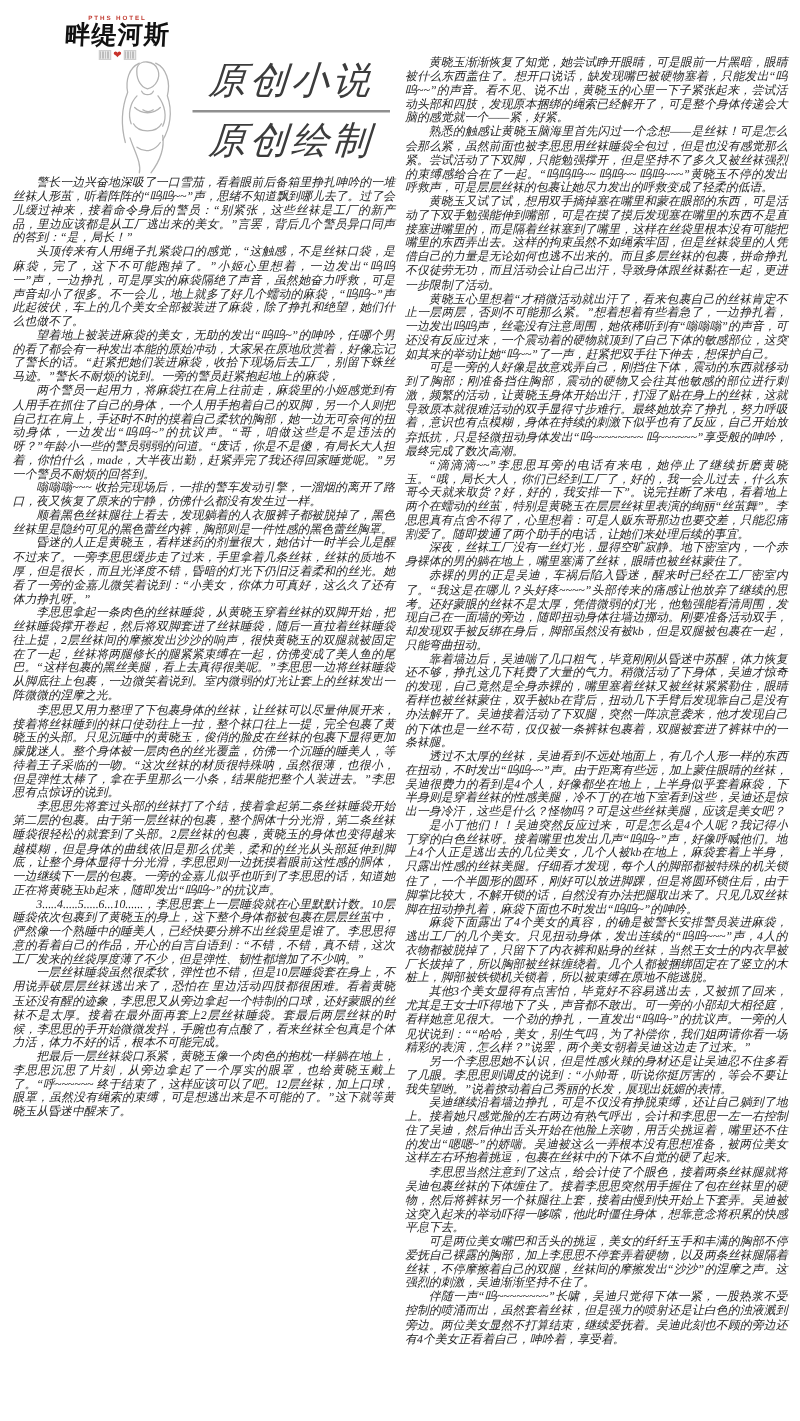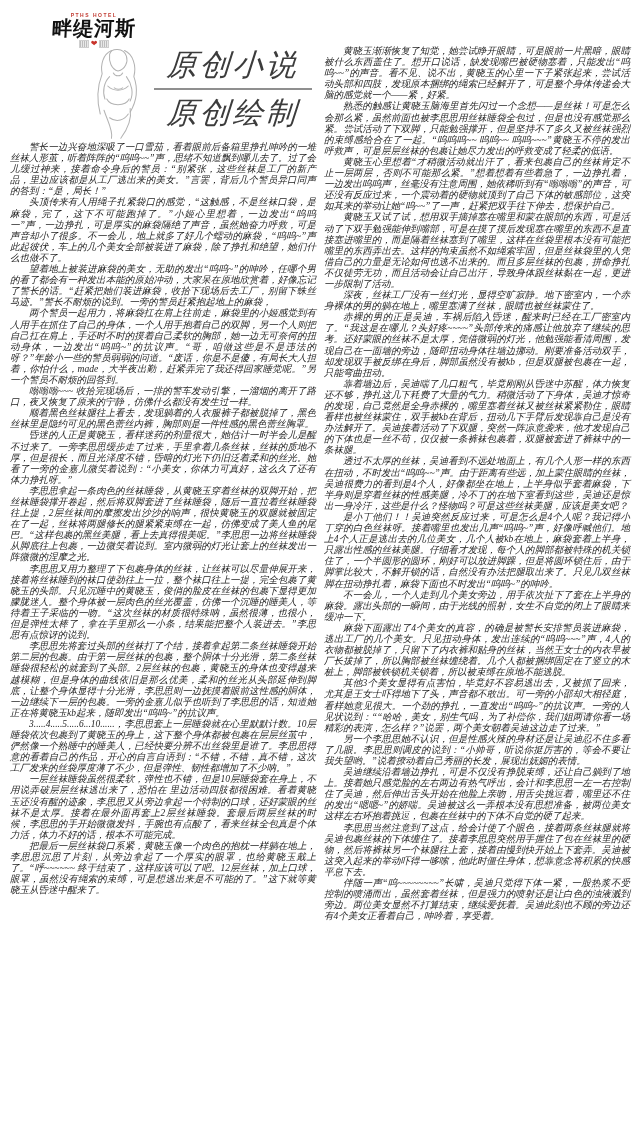--- a/index.html
+++ b/index.html
@@ -131,31 +131,33 @@
         <p class="para">3.....4.....5.....6...10......，李思思套上一层睡袋就在心里默默计数。10层睡袋依次包裹到了黄晓玉的身上，这下整个身体都被包裹在层层丝茧中，俨然像一个熟睡中的睡美人，已经快要分辨不出丝袋里是谁了。李思思得意的看着自己的作品，开心的自言自语到：“不错，不错，真不错，这次工厂发来的丝袋厚度薄了不少，但是弹性、韧性都增加了不少呐。”</p>
         <p class="para">一层丝袜睡袋虽然很柔软，弹性也不错，但是10层睡袋套在身上，不用说弄破层层丝袜逃出来了，恐怕在 里边活动四肢都很困难。看着黄晓玉还没有醒的迹象，李思思又从旁边拿起一个特制的口球，还好蒙眼的丝袜不是太厚。接着在最外面再套上2层丝袜睡袋。套最后两层丝袜的时候，李思思的手开始微微发抖，手腕也有点酸了，看来丝袜全包真是个体力活，体力不好的话，根本不可能完成。</p>
         <p class="para">把最后一层丝袜袋口系紧，黄晓玉像一个肉色的抱枕一样躺在地上，李思思沉思了片刻，从旁边拿起了一个厚实的眼罩，也给黄晓玉戴上了。“呼~~~~~~ 终于结束了，这样应该可以了吧。12层丝袜，加上口球，眼罩，虽然没有绳索的束缚，可是想逃出来是不可能的了。”这下就等黄晓玉从昏迷中醒来了。</p>
       </div>
   </div>
 
   <div class="col col-right">
     <div class="text-flow" id="right-text">
         <p class="para">黄晓玉渐渐恢复了知觉，她尝试睁开眼睛，可是眼前一片黑暗，眼睛被什么东西盖住了。想开口说话，缺发现嘴巴被硬物塞着，只能发出“呜呜~~”的声音。看不见、说不出，黄晓玉的心里一下子紧张起来，尝试活动头部和四肢，发现原本捆绑的绳索已经解开了，可是整个身体传递会大脑的感觉就一个——紧，好紧。</p>
         <p class="para">熟悉的触感让黄晓玉脑海里首先闪过一个念想——是丝袜！可是怎么会那么紧，虽然前面也被李思思用丝袜睡袋全包过，但是也没有感觉那么紧。尝试活动了下双脚，只能勉强撑开，但是坚持不了多久又被丝袜强烈的束缚感给合在了一起。“呜呜呜~~ 呜呜~~ 呜呜~~~”黄晓玉不停的发出呼救声，可是层层丝袜的包裹让她尽力发出的呼救变成了轻柔的低语。</p>
+        <p class="para">黄晓玉又试了试，想用双手摘掉塞在嘴里和蒙在眼部的东西，可是活动了下双手勉强能伸到嘴部，可是在摸了摸后发现塞在嘴里的东西不是直接塞进嘴里的，而是隔着丝袜塞到了嘴里，这样在丝袋里根本没有可能把嘴里的东西弄出去。这样的拘束虽然不如绳索牢固，但是丝袜袋里的人凭借自己的力量是无论如何也逃不出来的。而且多层丝袜的包裹，拼命挣扎不仅徒劳无功，而且活动会让自己出汗，导致身体跟丝袜黏在一起，更进一步限制了活动。</p>
         <p class="para">黄晓玉心里想着“才稍微活动就出汗了，看来包裹自己的丝袜肯定不止一层两层，否则不可能那么紧。”想着想着有些着急了，一边挣扎着，一边发出呜呜声，丝毫没有注意周围，她依稀听到有“嗡嗡嗡”的声音，可还没有反应过来，一个震动着的硬物就顶到了自己下体的敏感部位，这突如其来的举动让她“呜~~”了一声，赶紧把双手往下伸去，想保护自己。</p>
-        <p class="para">黄晓玉又试了试，想用双手摘掉塞在嘴里和蒙在眼部的东西，可是活动了下双手勉强能伸到嘴部，可是在摸了摸后发现塞在嘴里的东西不是直接塞进嘴里的，而是隔着丝袜塞到了嘴里，这样在丝袋里根本没有可能把嘴里的东西弄出去。这样的拘束虽然不如绳索牢固，但是丝袜袋里的人凭借自己的力量是无论如何也逃不出来的。而且多层丝袜的包裹，拼命挣扎不仅徒劳无功，而且活动会让自己出汗，导致身体跟丝袜黏在一起，更进一步限制了活动。</p>
+        <p class="para">可是一旁的人好像是故意戏弄自己，刚挡住下体，震动的东西就移动到了胸部；刚准备挡住胸部，震动的硬物又会往其他敏感的部位进行刺激，频繁的活动，让黄晓玉身体开始出汗，打湿了贴在身上的丝袜，这就导致原本就很难活动的双手显得寸步难行。最终她放弃了挣扎，努力呼吸着，意识也有点模糊，身体在持续的刺激下似乎也有了反应，自己开始放弃抵抗，只是轻微扭动身体发出“呜~~~~~~~~ 呜~~~~~~”享受般的呻吟，最终完成了数次高潮。</p>
+        <p class="para">“滴滴滴~~”李思思耳旁的电话有来电，她停止了继续折磨黄晓玉。“哦，局长大人，你们已经到工厂了，好的，我一会儿过去，什么东哥今天就来取货？好，好的，我安排一下”。说完挂断了来电，看着地上两个在蠕动的丝茧，特别是黄晓玉在层层丝袜里表演的绚丽“丝茧舞”。李思思真有点舍不得了，心里想着：可是人贩东哥那边也要交差，只能忍痛割爱了。随即拨通了两个助手的电话，让她们来处理后续的事宜。</p>
         <p class="para">深夜，丝袜工厂没有一丝灯光，显得空旷寂静。地下密室内，一个赤身裸体的男的躺在地上，嘴里塞满了丝袜，眼睛也被丝袜蒙住了。</p>
         <p class="para">赤裸的男的正是吴迪，车祸后陷入昏迷，醒来时已经在工厂密室内了。“我这是在哪儿？头好疼~~~~”头部传来的痛感让他放弃了继续的思考。还好蒙眼的丝袜不是太厚，凭借微弱的灯光，他勉强能看清周围，发现自己在一面墙的旁边，随即扭动身体往墙边挪动。刚要准备活动双手，却发现双手被反绑在身后，脚部虽然没有被kb，但是双腿被包裹在一起，只能弯曲扭动。</p>
         <p class="para">靠着墙边后，吴迪喘了几口粗气，毕竟刚刚从昏迷中苏醒，体力恢复还不够，挣扎这几下耗费了大量的气力。稍微活动了下身体，吴迪才惊奇的发现，自己竟然是全身赤裸的，嘴里塞着丝袜又被丝袜紧紧勒住，眼睛看样也被丝袜蒙住，双手被kb在背后，扭动几下手臂后发现靠自己是没有办法解开了。吴迪接着活动了下双腿，突然一阵凉意袭来，他才发现自己的下体也是一丝不苟，仅仅被一条裤袜包裹着，双腿被套进了裤袜中的一条袜腿。</p>
         <p class="para">透过不太厚的丝袜，吴迪看到不远处地面上，有几个人形一样的东西在扭动，不时发出“呜呜~~”声。由于距离有些远，加上蒙住眼睛的丝袜，吴迪很费力的看到是4个人，好像都坐在地上，上半身似乎套着麻袋，下半身则是穿着丝袜的性感美腿，冷不丁的在地下室看到这些，吴迪还是惊出一身冷汗，这些是什么？怪物吗？可是这些丝袜美腿，应该是美女吧？</p>
         <p class="para">是小丁他们！！吴迪突然反应过来，可是怎么是4个人呢？我记得小丁穿的白色丝袜呀。接着嘴里也发出几声“呜呜~”声，好像呼喊他们。地上4个人正是逃出去的几位美女，几个人被kb在地上，麻袋套着上半身，只露出性感的丝袜美腿。仔细看才发现，每个人的脚部都被特殊的机关锁住了，一个半圆形的圆环，刚好可以放进脚踝，但是将圆环锁住后，由于脚掌比较大，不解开锁的话，自然没有办法把腿取出来了。只见几双丝袜脚在扭动挣扎着，麻袋下面也不时发出“呜呜~”的呻吟。</p>
-        <p class="para">不一会儿，一个人走到几个美女旁边，用手依次扯下了套在上半身的麻袋。露出头部的一瞬间，由于光线的照射，女生不自觉的闭上了眼睛来缓冲一下。</p>
         <p class="para">麻袋下面露出了4个美女的真容，的确是被警长安排警员装进麻袋，逃出工厂的几个美女。只见扭动身体，发出连续的“呜呜~~~”声，4人的衣物都被脱掉了，只留下了内衣裤和贴身的丝袜，当然王女士的内衣早被厂长拔掉了，所以胸部被丝袜缠绕着。几个人都被捆绑固定在了竖立的木桩上，脚部被铁锁机关锁着，所以被束缚在原地不能逃脱。</p>
         <p class="para">其他3个美女显得有点害怕，毕竟好不容易逃出去，又被抓了回来，尤其是王女士吓得地下了头，声音都不敢出。可一旁的小邵却大相径庭，看样她意见很大。一个劲的挣扎，一直发出“呜呜~”的抗议声。一旁的人见状说到：““哈哈，美女，别生气吗，为了补偿你，我们姐两请你看一场精彩的表演，怎么样？”说罢，两个美女朝着吴迪这边走了过来。”</p>
         <p class="para">另一个李思思她不认识，但是性感火辣的身材还是让吴迪忍不住多看了几眼。李思思则调皮的说到：“小帅哥，听说你挺厉害的，等会不要让我失望哟。”说着撩动着自己秀丽的长发，展现出妩媚的表情。</p>
         <p class="para">吴迪继续沿着墙边挣扎，可是不仅没有挣脱束缚，还让自己躺到了地上。接着她只感觉脸的左右两边有热气呼出，会计和李思思一左一右控制住了吴迪，然后伸出舌头开始在他脸上亲吻，用舌尖挑逗着，嘴里还不住的发出“嗯嗯~”的娇喘。吴迪被这么一弄根本没有思想准备，被两位美女这样左右环抱着挑逗，包裹在丝袜中的下体不自觉的硬了起来。</p>
         <p class="para">李思思当然注意到了这点，给会计使了个眼色，接着两条丝袜腿就将吴迪包裹丝袜的下体缠住了。接着李思思突然用手握住了包在丝袜里的硬物，然后将裤袜另一个袜腿往上套，接着由慢到快开始上下套弄。吴迪被这突入起来的举动吓得一哆嗦，他此时僵住身体，想靠意念将积累的快感平息下去。</p>
+        <p class="para">可是两位美女嘴巴和舌头的挑逗，美女的纤纤玉手和丰满的胸部不停爱抚自己裸露的胸部，加上李思思不停套弄着硬物，以及两条丝袜腿隔着丝袜，不停摩擦着自己的双腿，丝袜间的摩擦发出“沙沙”的涅摩之声。这强烈的刺激，吴迪渐渐坚持不住了。</p>
         <p class="para">伴随一声“呜~~~~~~~~”长啸，吴迪只觉得下体一紧，一股热浆不受控制的喷涌而出，虽然套着丝袜，但是强力的喷射还是让白色的浊液溅到旁边。两位美女显然不打算结束，继续爱抚着。吴迪此刻也不顾的旁边还有4个美女正看着自己，呻吟着，享受着。</p>
       </div>
 
   </div>
 
 </div>
 
 </body></html>

